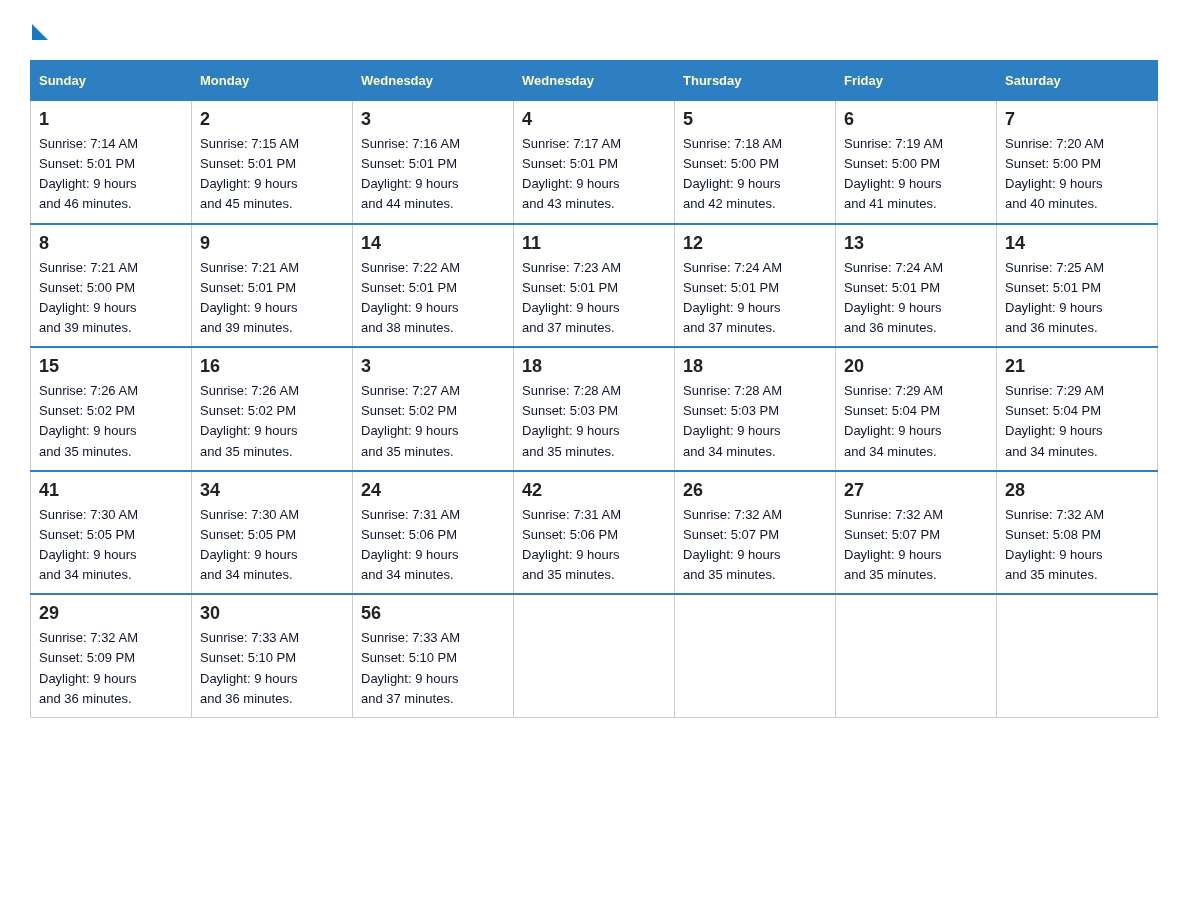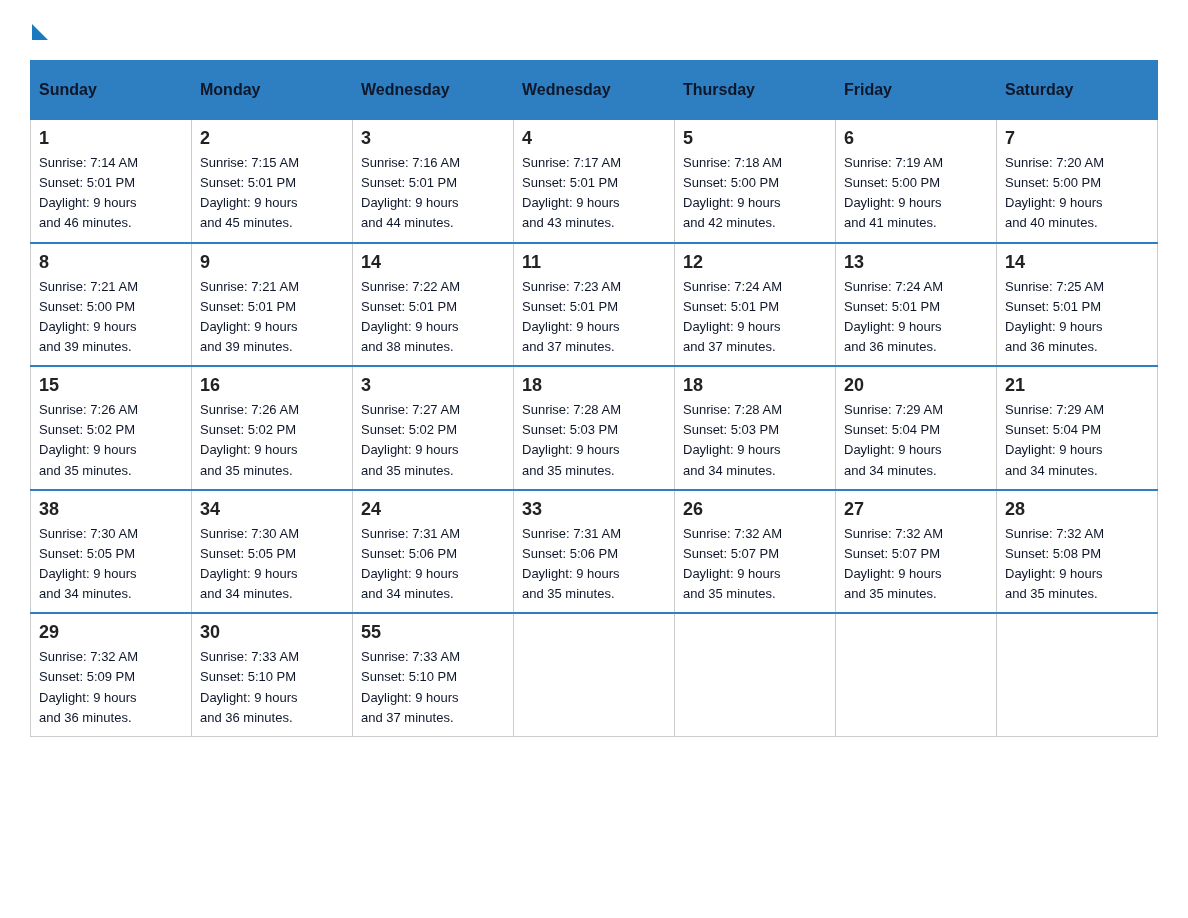--- a/index.html
+++ b/index.html
@@ -65,24 +65,24 @@
     }
     table {
       width: 100%;
       border-collapse: collapse;
       table-layout: fixed;
     }
     thead tr {
       background-color: #2d7fc1;
     }
     thead th {
-      color: #0f172a;
-      font-size: 16px;
-      font-weight: bold;
-      padding: 20px 8px;
+      color: #fef9c3;
+      font-size: 13px;
+      font-weight: bold;
+      padding: 12px 8px;
       text-align: left;
       border: 1px solid #2d7fc1;
     }
     tbody tr {
       border-bottom: 2px solid #2d7fc1;
     }
     tbody td {
       vertical-align: top;
       padding: 8px 8px;
       border-right: 1px solid #cccccc;
@@ -232,33 +232,33 @@
           <span class="day-number">20</span>
           <div class="day-info">Sunrise: 7:29 AM<br>Sunset: 5:04 PM<br>Daylight: 9 hours<br>and 34 minutes.</div>
         </td>
         <td>
           <span class="day-number">21</span>
           <div class="day-info">Sunrise: 7:29 AM<br>Sunset: 5:04 PM<br>Daylight: 9 hours<br>and 34 minutes.</div>
         </td>
       </tr>
       <tr>
         <td>
-          <span class="day-number">38</span>
+          <span class="day-number">41</span>
           <div class="day-info">Sunrise: 7:30 AM<br>Sunset: 5:05 PM<br>Daylight: 9 hours<br>and 34 minutes.</div>
         </td>
         <td>
           <span class="day-number">34</span>
           <div class="day-info">Sunrise: 7:30 AM<br>Sunset: 5:05 PM<br>Daylight: 9 hours<br>and 34 minutes.</div>
         </td>
         <td>
           <span class="day-number">24</span>
           <div class="day-info">Sunrise: 7:31 AM<br>Sunset: 5:06 PM<br>Daylight: 9 hours<br>and 34 minutes.</div>
         </td>
         <td>
-          <span class="day-number">33</span>
+          <span class="day-number">42</span>
           <div class="day-info">Sunrise: 7:31 AM<br>Sunset: 5:06 PM<br>Daylight: 9 hours<br>and 35 minutes.</div>
         </td>
         <td>
           <span class="day-number">26</span>
           <div class="day-info">Sunrise: 7:32 AM<br>Sunset: 5:07 PM<br>Daylight: 9 hours<br>and 35 minutes.</div>
         </td>
         <td>
           <span class="day-number">27</span>
           <div class="day-info">Sunrise: 7:32 AM<br>Sunset: 5:07 PM<br>Daylight: 9 hours<br>and 35 minutes.</div>
         </td>
@@ -270,21 +270,21 @@
       <tr>
         <td>
           <span class="day-number">29</span>
           <div class="day-info">Sunrise: 7:32 AM<br>Sunset: 5:09 PM<br>Daylight: 9 hours<br>and 36 minutes.</div>
         </td>
         <td>
           <span class="day-number">30</span>
           <div class="day-info">Sunrise: 7:33 AM<br>Sunset: 5:10 PM<br>Daylight: 9 hours<br>and 36 minutes.</div>
         </td>
         <td>
-          <span class="day-number">55</span>
+          <span class="day-number">56</span>
           <div class="day-info">Sunrise: 7:33 AM<br>Sunset: 5:10 PM<br>Daylight: 9 hours<br>and 37 minutes.</div>
         </td>
         <td class="empty-cell"></td>
         <td class="empty-cell"></td>
         <td class="empty-cell"></td>
         <td class="empty-cell"></td>
       </tr>
     </tbody>
 </table>
 

